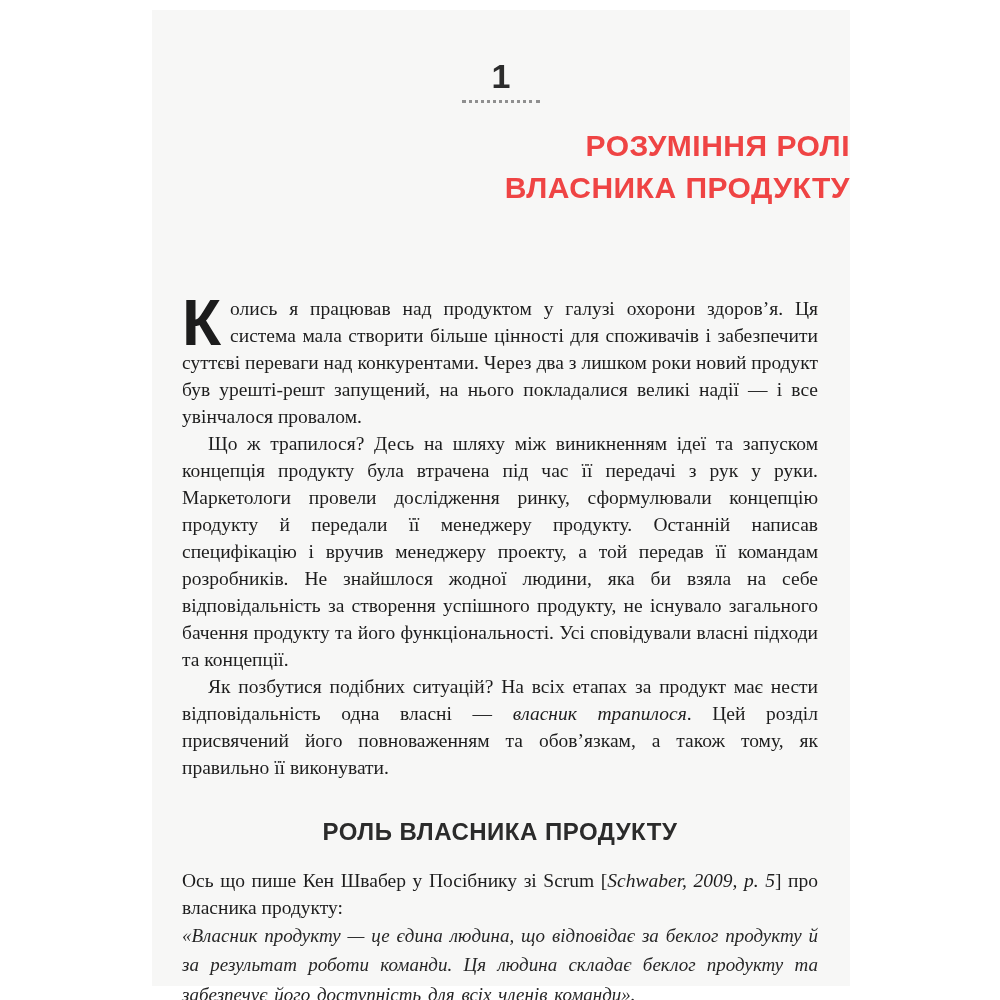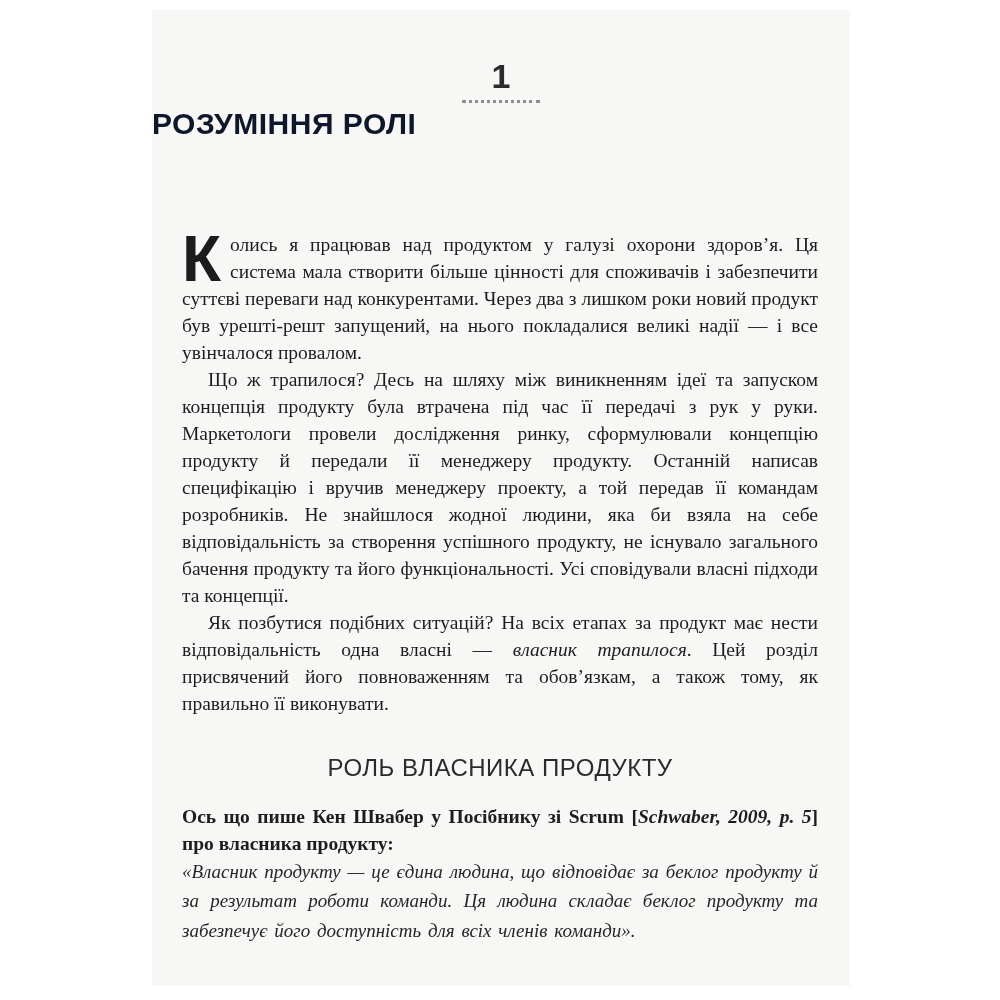--- a/index.html
+++ b/index.html
@@ -34,27 +34,28 @@
     line-height: 36px;
     color: #2c2c2c;
   }
   .dotted-divider {
     width: 78px;
     margin: 6px auto 0 auto;
     border-bottom: 3px dotted #8f8f8f;
     height: 0;
   }
   .chapter-title {
-    text-align: left;
+    margin-top: 22px;
+    text-align: right;
     font-family: "Liberation Sans", sans-serif;
     font-weight: bold;
     font-size: 30px;
     line-height: 42px;
     letter-spacing: 0.5px;
-    color: #0f172a;
+    color: #ef4444;
   }
   .body-text {
     margin: 86px 32px 0 30px; 
     font-size: 19.5px;
     line-height: 27px;
     color: #1d1d1d;
     text-align: justify;
   }
   .body-text p {
     margin: 0;
@@ -70,29 +71,28 @@
     margin-right: 9px;
     color: #1c1c1c;
   }
   .indent {
     text-indent: 26px;
   }
   .section-heading {
     margin-top: 36px;
     text-align: center;
     font-family: "Liberation Sans", sans-serif;
-    font-weight: normal;
+    font-weight: bold;
     font-size: 24px;
     line-height: 30px;
     letter-spacing: 0.5px;
     color: #2b2b2b;
   }
   .lead-paragraph {
     margin-top: 14px !important;
-    font-weight: bold;
   }
   .quote {
     margin: 22px 28px 0 23px;
     font-style: italic;
     font-size: 19px;
     line-height: 29.5px;
     color: #262626;
     text-align: justify;
     word-spacing: 2px;
   }
@@ -103,20 +103,21 @@
 
 <div class="canvas">
   <div class="page">
 
     <div class="chapter-number">1</div>
 
     <div class="dotted-divider"></div>
 
     <div class="chapter-title">
       <div>РОЗУМІННЯ РОЛІ</div>
+      <div>ВЛАСНИКА ПРОДУКТУ</div>
     </div>
 
     <div class="body-text">
 
       <p><span class="dropcap">К</span><span>олись я працював над продуктом у галузі охорони здоров’я. Ця система мала створити більше цінності для споживачів і забезпечити суттєві переваги над конкурентами. Через два з лишком роки новий продукт був урешті-решт запущений, на нього покладалися великі надії — і все увінчалося провалом.</span></p>
 
       <p class="indent">Що ж трапилося? Десь на шляху між виникненням ідеї та запуском концепція продукту була втрачена під час її передачі з рук у руки. Маркетологи провели дослідження ринку, сформулювали концепцію продукту й передали її менеджеру продукту. Останній написав специфікацію і вручив менеджеру проекту, а той передав її командам розробників. Не знайшлося жодної людини, яка би взяла на себе відповідальність за створення успішного продукту, не існувало загального бачення продукту та його функціональності. Усі сповідували власні підходи та концепції.</p>
 
       <p class="indent"><span>Як позбутися подібних ситуацій? На всіх етапах за продукт має нести відповідальність одна власні — </span><span class="italic">власник трапилося</span><span>. Цей розділ присвячений його повноваженням та обов’язкам, а також тому, як правильно її виконувати.</span></p>
 

